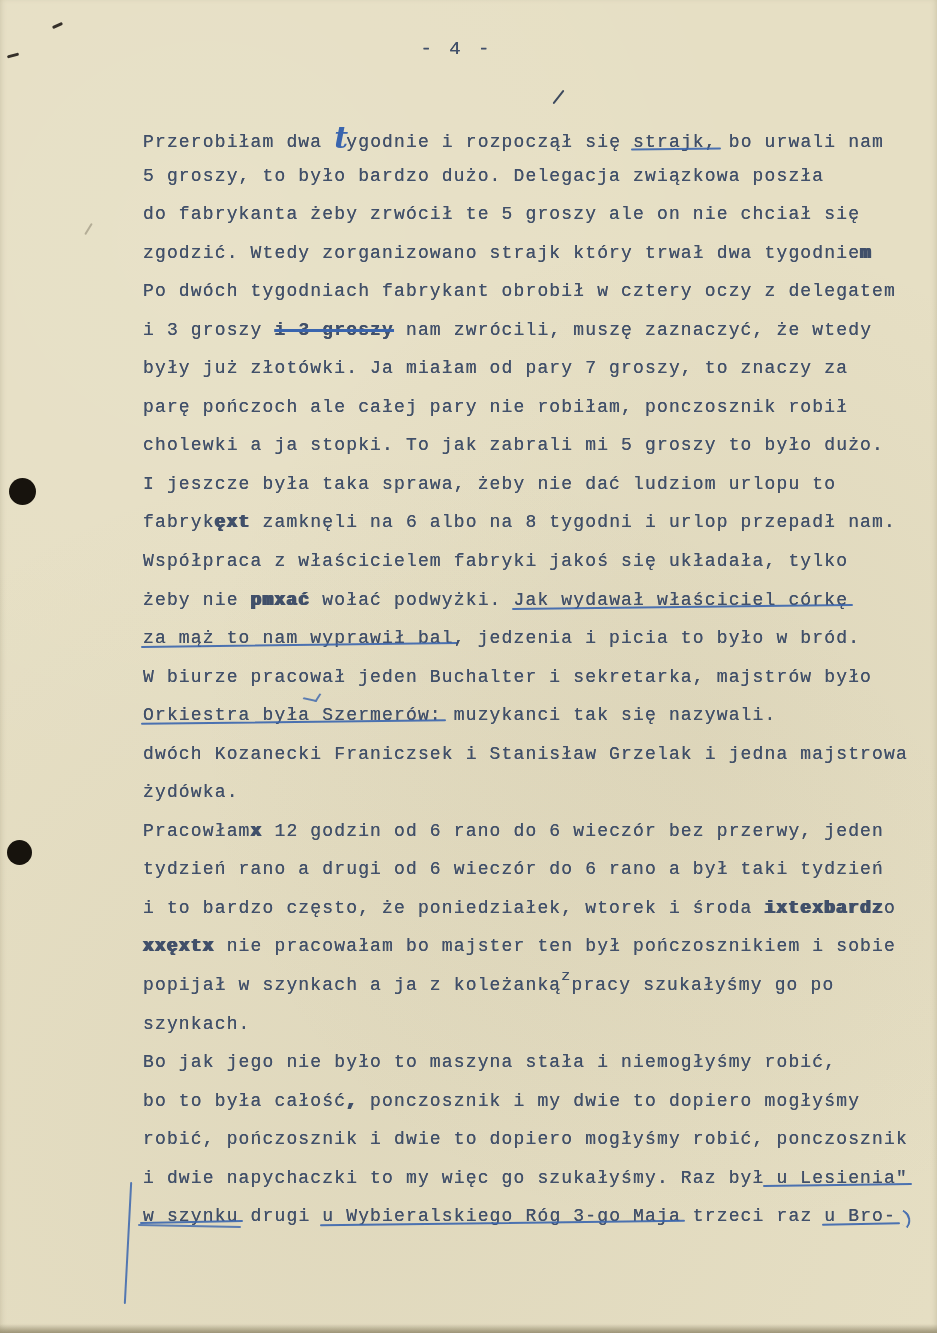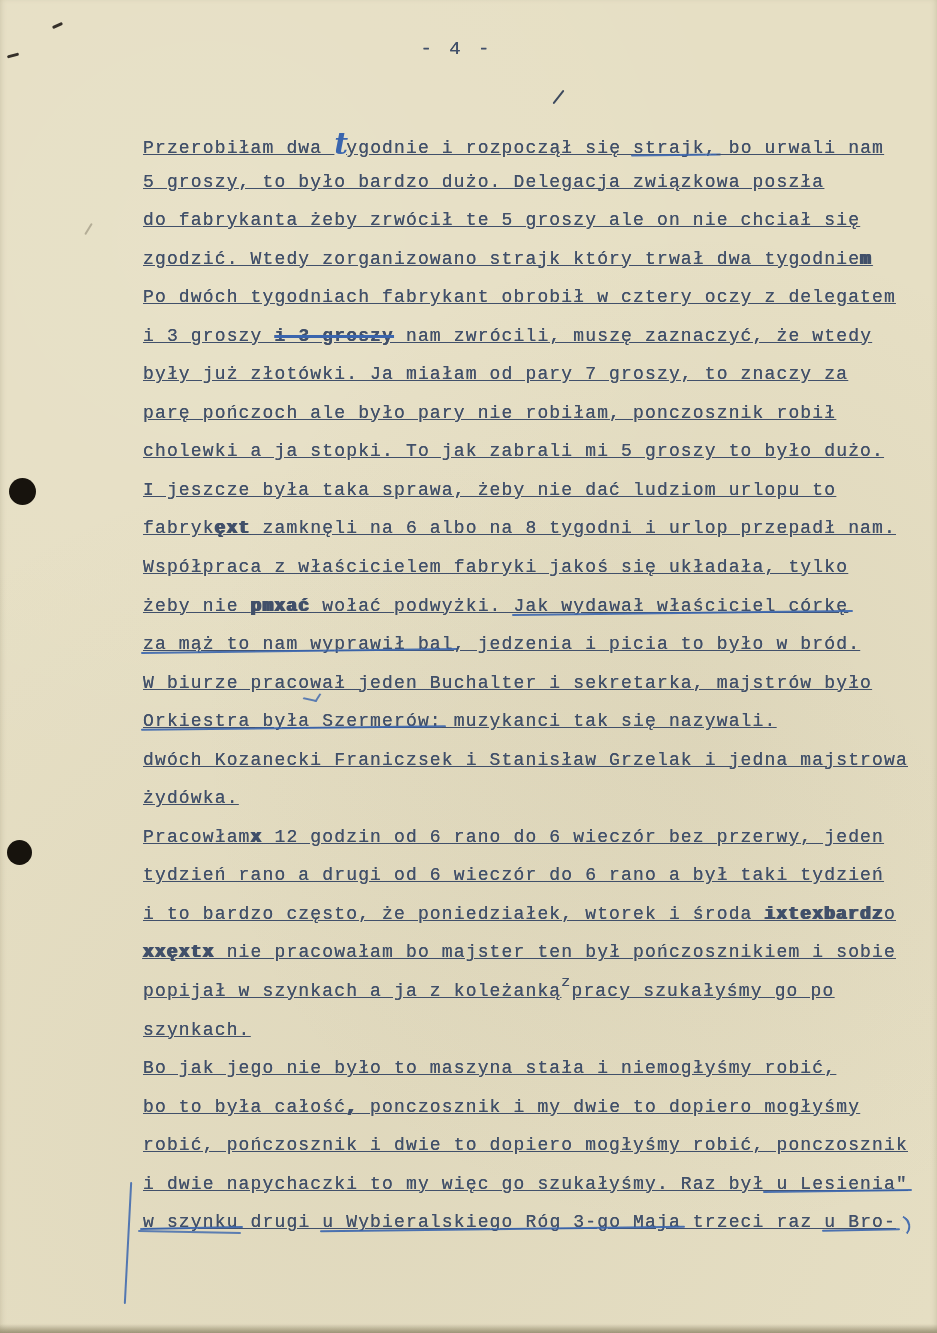--- a/index.html
+++ b/index.html
@@ -27,21 +27,21 @@
   .page-number{
     position:absolute;top:38px;left:0;right:24px;text-align:center;
     font-size:19px;letter-spacing:3px;color:var(--ink);
     text-shadow:0 0 .6px rgba(47,62,90,.9);
   }
   .lines{
     position:absolute;left:143px;top:121px;width:784px;
     font-size:18px;letter-spacing:1.15px;color:var(--ink);
     text-shadow:0 0 .6px rgba(47,62,90,.85);
   }
-  .line{height:38.55px;line-height:44px;white-space:pre;text-decoration:underline;}
+  .line{height:38.55px;line-height:32px;white-space:pre;}
   .seg{position:relative;}
   
   .hand{
     font-family:"DejaVu Serif",serif;font-style:italic;font-weight:bold;
     font-size:30px;color:var(--pen);display:inline-block;width:12px;
     letter-spacing:0;transform:translateY(1px);text-shadow:none;
   }
   
   .penline::after{
     content:'';position:absolute;left:-2px;right:-4px;bottom:2px;height:2px;
@@ -115,21 +115,21 @@
   <div class="page-number">- 4 -</div>
 
   <div class="lines">
       <div class="line"><span class="seg">Przerobiłam dwa </span><span class="seg hand">t</span><span class="seg">ygodnie i rozpoczął się </span><span class="seg penline">strajk,</span><span class="seg"> bo urwali nam</span></div>
       <div class="line"><span class="seg">5 groszy, to było bardzo dużo. Delegacja związkowa poszła</span></div>
       <div class="line"><span class="seg">do fabrykanta żeby zrwócił te 5 groszy ale on nie chciał się</span></div>
       <div class="line"><span class="seg">zgodzić. Wtedy zorganizowano strajk który trwał dwa tygodnie</span><span class="seg over">m</span></div>
       <div class="line"><span class="seg">Po dwóch tygodniach fabrykant obrobił w cztery oczy z delegatem</span></div>
       <div class="line"><span class="seg">i 3 groszy </span><span class="seg strike">i 3 groszy</span><span class="seg"> nam zwrócili, muszę zaznaczyć, że wtedy</span></div>
       <div class="line"><span class="seg">były już złotówki. Ja miałam od pary 7 groszy, to znaczy za</span></div>
-      <div class="line"><span class="seg">parę pończoch ale było pary nie robiłam, ponczosznik robił</span></div>
+      <div class="line"><span class="seg">parę pończoch ale całej pary nie robiłam, ponczosznik robił</span></div>
       <div class="line"><span class="seg">cholewki a ja stopki. To jak zabrali mi 5 groszy to było dużo.</span></div>
       <div class="line"><span class="seg">I jeszcze była taka sprawa, żeby nie dać ludziom urlopu to</span></div>
       <div class="line"><span class="seg">fabryk</span><span class="seg over">ęxt</span><span class="seg"> zamknęli na 6 albo na 8 tygodni i urlop przepadł nam.</span></div>
       <div class="line"><span class="seg">Współpraca z właścicielem fabryki jakoś się układała, tylko</span></div>
       <div class="line"><span class="seg">żeby nie </span><span class="seg over">pmxać</span><span class="seg"> wołać podwyżki. </span><span class="seg penline">Jak wydawał właściciel córkę</span></div>
       <div class="line"><span class="seg penline">za mąż to nam wyprawił bal</span><span class="seg">, jedzenia i picia to było w bród.</span></div>
       <div class="line"><span class="seg">W biurze pracował jeden Buchalter i sekretarka, majstrów było</span></div>
       <div class="line"><span class="seg penline">Orkiestra była Szermerów:</span><span class="seg"> muzykanci tak się nazywali.</span></div>
       <div class="line"><span class="seg">dwóch Kozanecki Franiczsek i Stanisław Grzelak i jedna majstrowa</span></div>
       <div class="line"><span class="seg">żydówka.</span></div>

